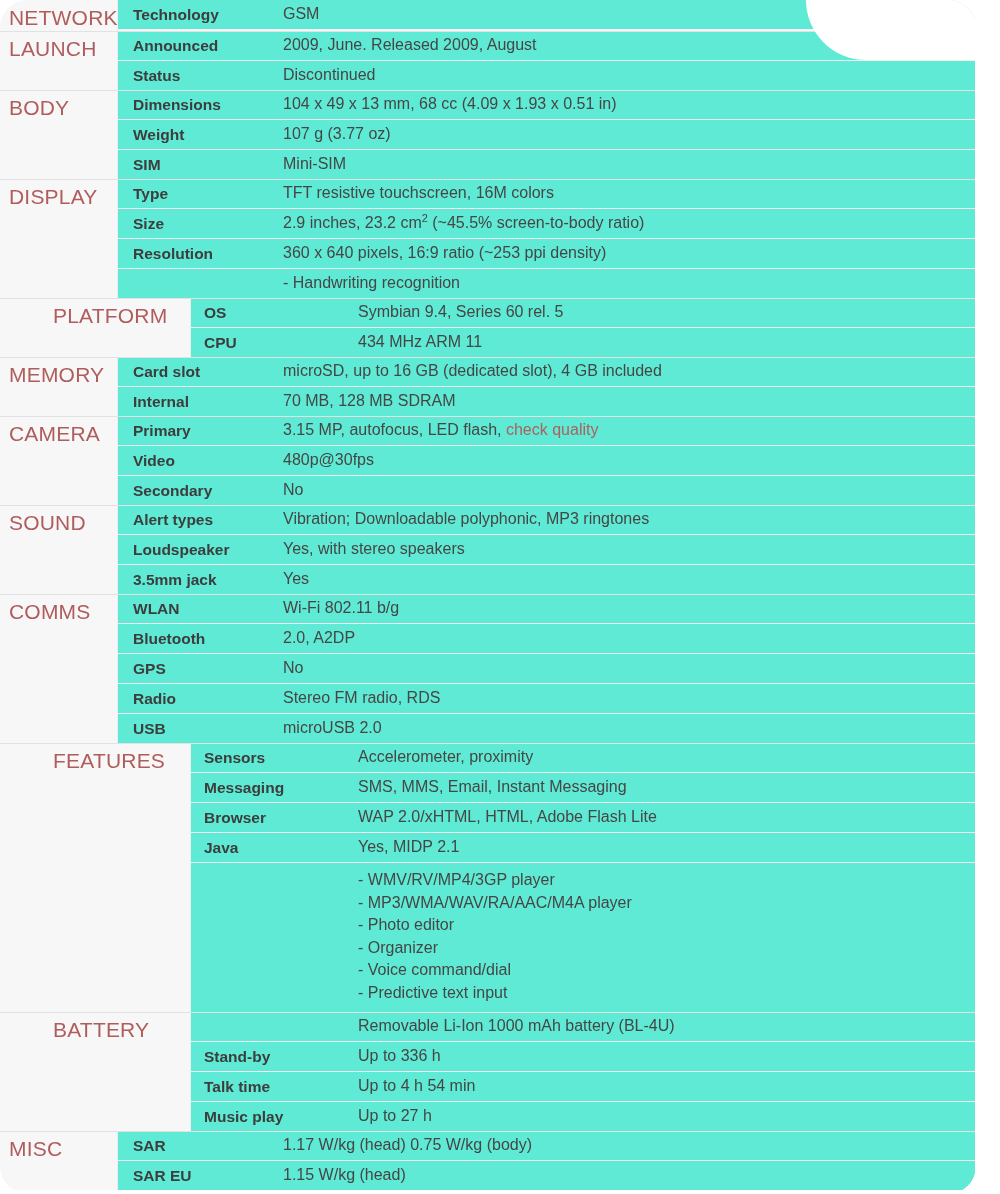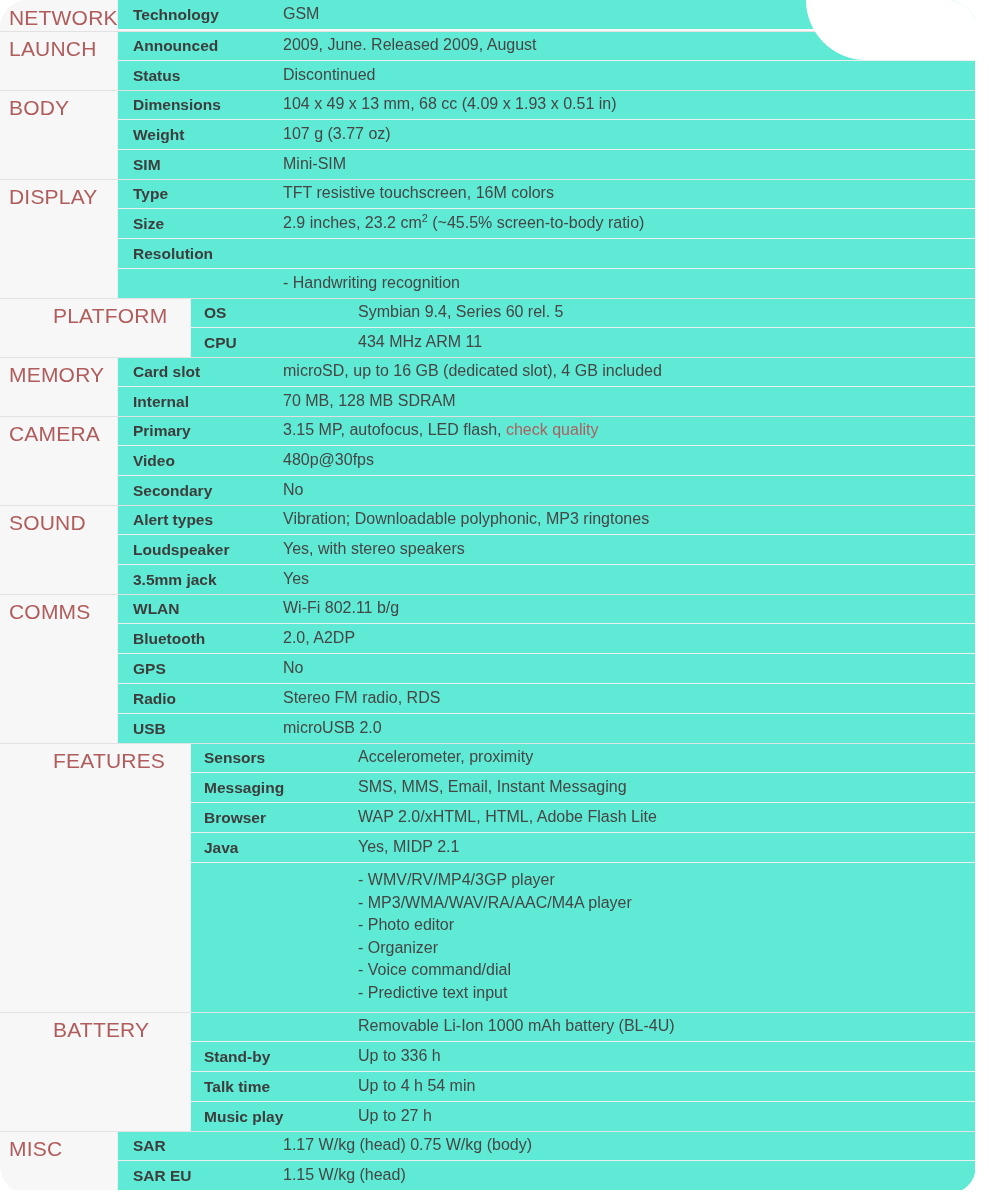--- a/index.html
+++ b/index.html
@@ -223,20 +223,21 @@
             <div class="row">
               <div class="row-label">Type</div>
               <div class="row-value">TFT resistive touchscreen, 16M colors</div>
             </div>
             <div class="row">
               <div class="row-label">Size</div>
               <div class="row-value"><span>2.9 inches, 23.2 cm</span><sup>2</sup><span> (~45.5% screen-to-body ratio)</span></div>
             </div>
             <div class="row">
               <div class="row-label">Resolution</div>
+              <div class="row-value">360 x 640 pixels, 16:9 ratio (~253 ppi density)</div>
             </div>
             <div class="row noLabel">
               <div class="row-label"></div>
               <div class="row-value">- Handwriting recognition</div>
             </div>
           </div>
         </div>
       </div>
       <div class="section">
         <div class="sec-grid indent">

